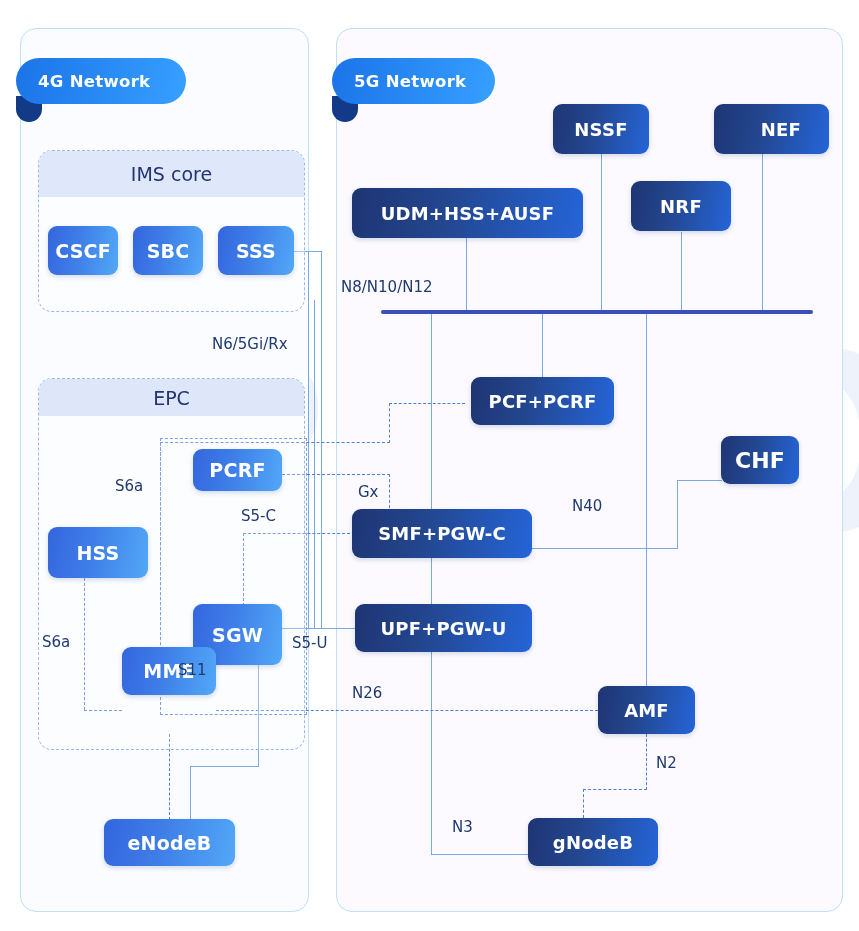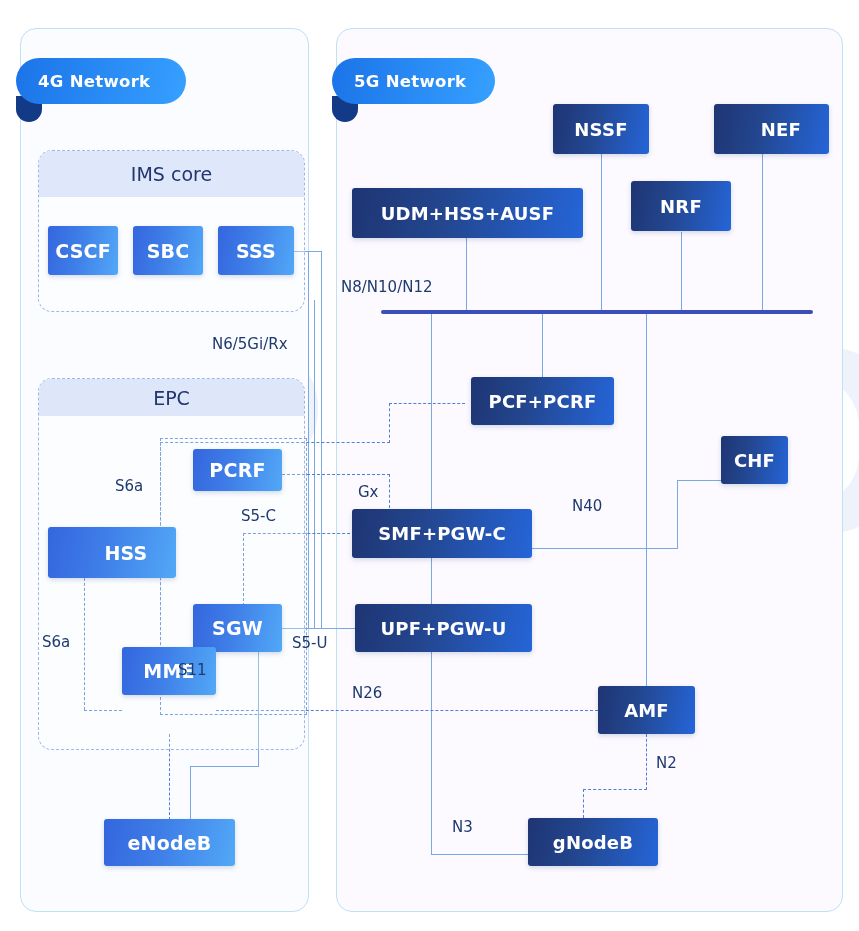--- a/index.html
+++ b/index.html
@@ -42,21 +42,21 @@
   #group-ims{left:38px;top:150px;width:265px;height:160px;background:rgba(255,255,255,.35);}
   #group-epc{left:38px;top:378px;width:265px;height:370px;background:rgba(255,255,255,.25);}
   #group-epc .group-head{background:#dde7f9;height:37px;}
 
   
   #group-epc-inner{position:absolute;left:160px;top:438px;width:145px;height:275px;
     border:1.6px dashed #7fa3e0;border-left:1.6px dashed #7fa3e0;
     border-radius:0;background:transparent;z-index:3;}
 
   
-  .node{position:absolute;border-radius:3px;color:#fff;
+  .node{position:absolute;border-radius:9px;color:#fff;
     display:flex;align-items:center;justify-content:center;
     font-weight:700;letter-spacing:.2px;text-align:center;
     box-shadow:0 2px 5px rgba(30,60,130,.18);z-index:4;}
   .n4g{background:linear-gradient(100deg,#3466de 0%,#3f7fe8 45%,#52a8f7 100%);}
   .n5g{background:linear-gradient(100deg,#1e3573 0%,#23468f 40%,#2565d8 100%);}
 
   
   .ln{position:absolute;z-index:1;}
   .sv{width:0;border-left:1.6px solid #79a8e4;}           
   .sh{height:0;border-top:1.6px solid #79a8e4;}           
@@ -142,32 +142,32 @@
 
   <div class="group" id="group-epc">
     <div class="group-head">EPC</div>
   </div>
 
   <div class="node n4g" style="left:48px;top:226px;width:70px;height:49px;font-size:19px;text-align:right;">CSCF</div>
   <div class="node n4g" style="left:133px;top:226px;width:70px;height:49px;font-size:19px;">SBC</div>
   <div class="node n4g" style="left:218px;top:226px;width:76px;height:49px;font-size:19px;">SSS</div>
 
   <div class="node n4g" style="left:193px;top:449px;width:89px;height:42px;font-size:19px;">PCRF</div>
-  <div class="node n4g" style="left:48px;top:527px;width:100px;height:51px;font-size:19px;padding-left:28px;">HSS</div>
-  <div class="node n4g" style="left:193px;top:604px;width:89px;height:48px;font-size:19px;">SGW</div>
+  <div class="node n4g" style="left:48px;top:527px;width:100px;height:51px;font-size:19px;">HSS</div>
+  <div class="node n4g" style="left:193px;top:604px;width:89px;height:61px;font-size:19px;">SGW</div>
   <div class="node n4g" style="left:122px;top:647px;width:94px;height:48px;font-size:19px;">MME</div>
   <div class="node n4g" style="left:104px;top:819px;width:131px;height:47px;font-size:19px;">eNodeB</div>
 
   <div class="node n5g" style="left:553px;top:104px;width:96px;height:50px;font-size:18px;">NSSF</div>
   <div class="node n5g" style="left:714px;top:104px;width:96px;height:50px;font-size:18px;padding-left:19px;">NEF</div>
   <div class="node n5g" style="left:352px;top:188px;width:231px;height:50px;font-size:18px;">UDM+HSS+AUSF</div>
   <div class="node n5g" style="left:631px;top:181px;width:100px;height:50px;font-size:18px;">NRF</div>
 
   <div class="node n5g" style="left:471px;top:377px;width:143px;height:48px;font-size:18px;">PCF+PCRF</div>
-  <div class="node n5g" style="left:721px;top:436px;width:67px;height:48px;font-size:18px;">CHF</div>
+  <div class="node n5g" style="left:721px;top:436px;width:78px;height:48px;font-size:22px;">CHF</div>
   <div class="node n5g" style="left:352px;top:509px;width:180px;height:49px;font-size:18px;">SMF+PGW-C</div>
   <div class="node n5g" style="left:355px;top:604px;width:177px;height:48px;font-size:18px;">UPF+PGW-U</div>
   <div class="node n5g" style="left:598px;top:686px;width:97px;height:48px;font-size:18px;">AMF</div>
   <div class="node n5g" style="left:528px;top:818px;width:130px;height:48px;font-size:18px;">gNodeB</div>
 
   <div class="lbl" style="left:341px;top:278px;">N8/N10/N12</div>
   <div class="lbl" style="left:212px;top:335px;">N6/5Gi/Rx</div>
   <div class="lbl" style="left:115px;top:477px;">S6a</div>
   <div class="lbl" style="left:42px;top:633px;">S6a</div>
   <div class="lbl" style="left:241px;top:507px;">S5-C</div>

